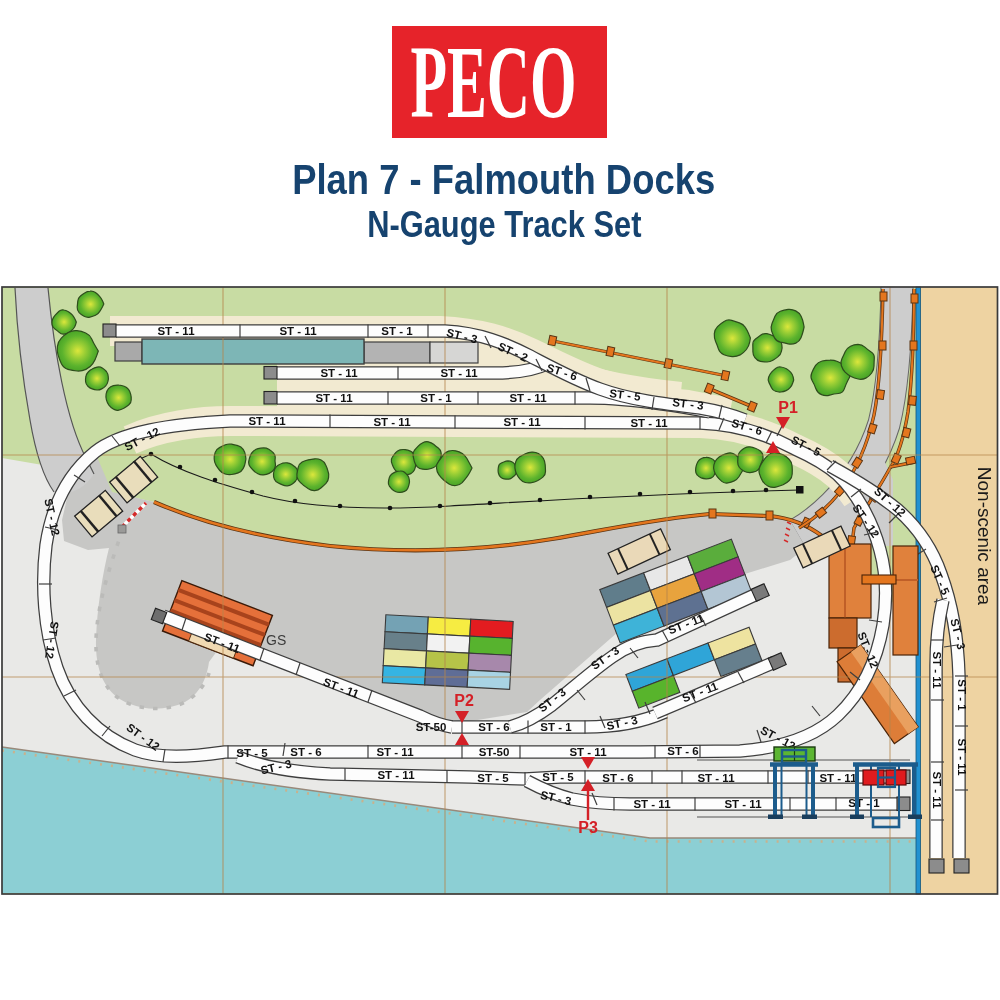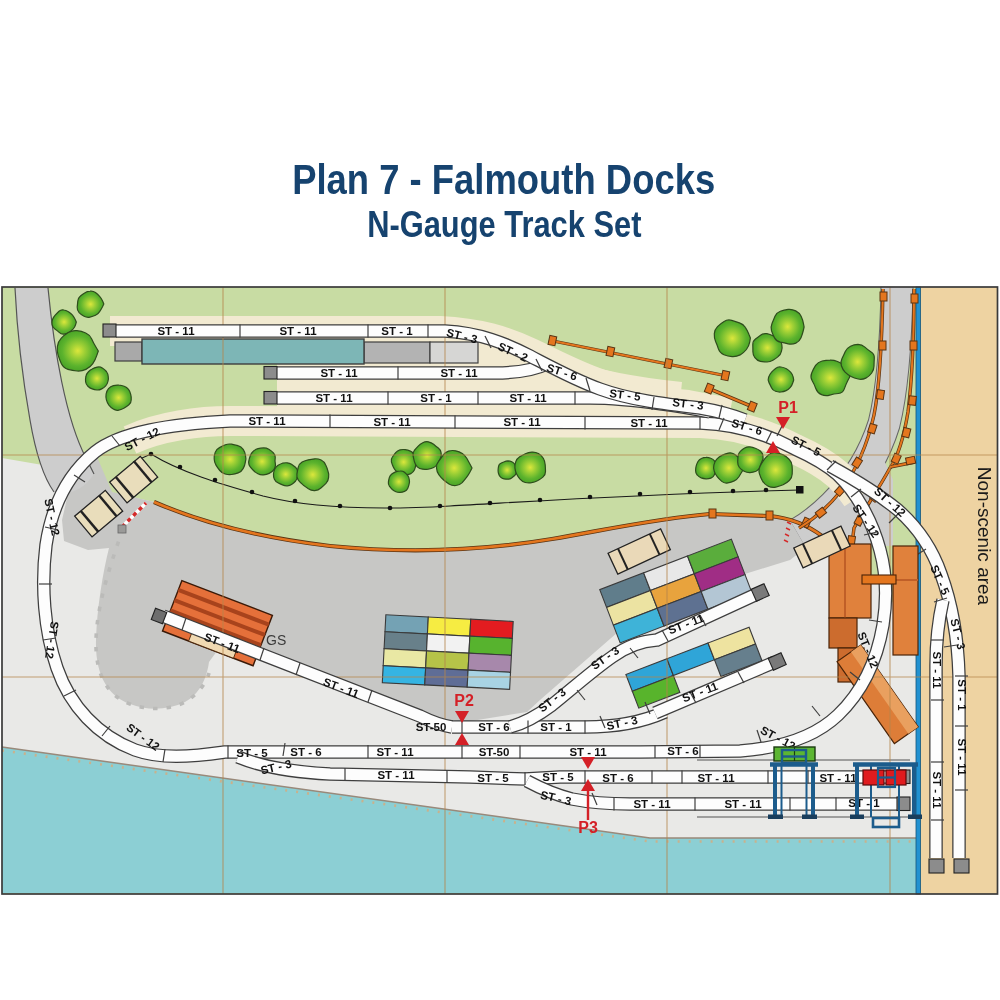--- a/index.html
+++ b/index.html
@@ -18,20 +18,23 @@
   svg text{font-family:"Liberation Sans", sans-serif;}
   .tl{font-size:11.5px;font-weight:bold;fill:#111;}
   .tc{fill:none;stroke:#3e3e3e;stroke-width:13.5px;}
   .tw{fill:none;stroke:#fdfdfd;stroke-width:11px;}
   .tick{stroke:#3e3e3e;stroke-width:1.2px;}
 </style>
 </head>
 <body>
 <div class="page">
 
+<div class="logo">
+      <span>PECO</span>
+    </div>
 
 <div class="title"><span>Plan 7 - Falmouth Docks</span></div>
 
 <div class="subtitle"><span>N-Gauge Track Set</span></div>
 <svg width="1000" height="1000" viewBox="0 0 1000 1000" style="position:absolute;left:0;top:0;">
 <defs>
   <radialGradient id="tree">
     <stop offset="0%" stop-color="#dce73c"></stop>
     <stop offset="35%" stop-color="#9ccf35"></stop>
     <stop offset="75%" stop-color="#5cb32d"></stop>

